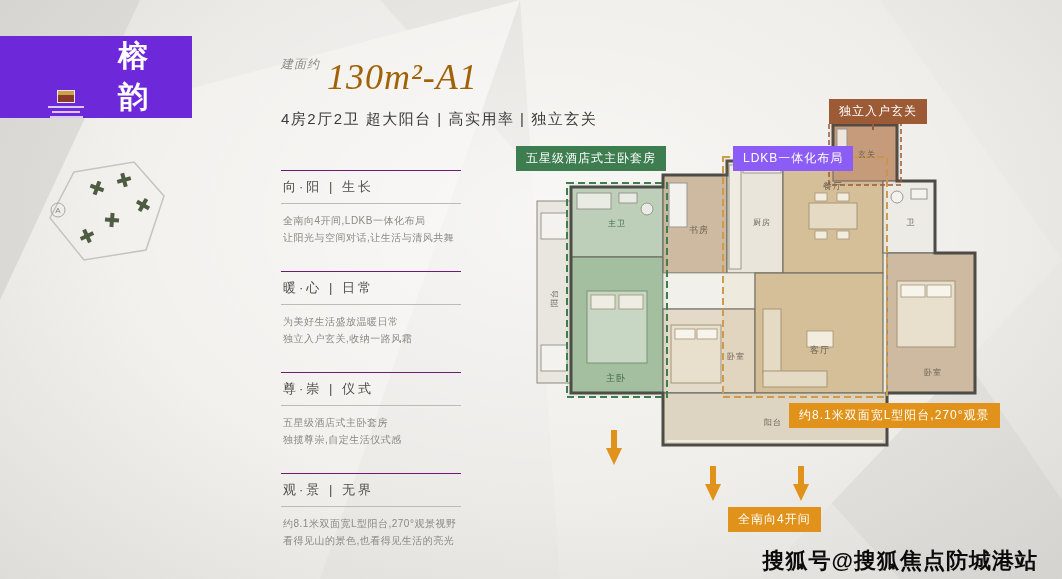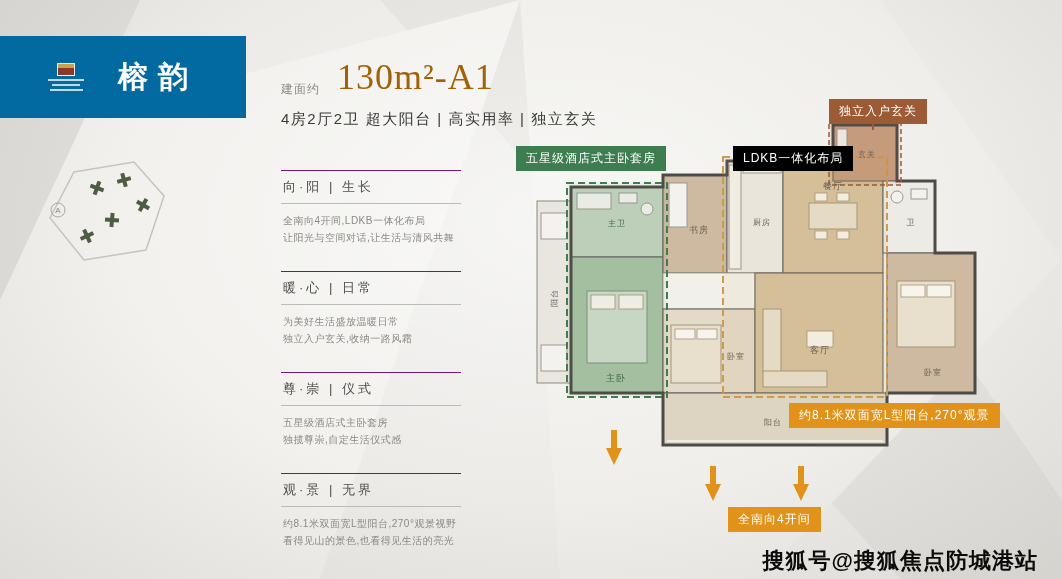--- a/index.html
+++ b/index.html
@@ -6,36 +6,36 @@
   body{
     width:1062px;height:579px;position:relative;overflow:hidden;
     background:#ecebe8;
     font-family:"Liberation Sans","DejaVu Sans",sans-serif;
     -webkit-font-smoothing:antialiased;
   }
   .bg{position:absolute;inset:0;z-index:0;}
   .vignette{position:absolute;inset:0;z-index:0;
     background:radial-gradient(ellipse at 52% 38%, rgba(255,255,255,0.55) 0%, rgba(255,255,255,0) 55%, rgba(170,168,162,0.28) 100%);}
   
-  .brand{position:absolute;left:0;top:36px;width:246px;height:82px;background:#0369a1;
-    display:flex;align-items:center;z-index:2;}
+  .brand{position:absolute;left:0;top:36px;width:192px;height:82px;background:#6d28d9;
+    display:flex;align-items:flex-end;z-index:2;}
   .emblem{display:flex;flex-direction:column;align-items:center;gap:3px;margin-left:48px;}
   .emblem-flag{width:16px;height:11px;border:1px solid rgba(255,255,255,0.85);
     background:linear-gradient(180deg,#c9a24a 0 40%,#8a3a2a 40% 100%);}
   .emblem-line{height:2px;background:rgba(255,255,255,0.75);}
   .el1{width:36px}.el2{width:28px}.el3{width:33px}
   .brand-name{margin-left:34px;color:#ffffff;font-size:30px;font-weight:700;
     letter-spacing:10px;font-family:"Liberation Serif","DejaVu Serif",serif;}
   
   .compass{position:absolute;left:42px;top:158px;z-index:1;}
   .compass-ic{fill:#4e5c42;}
   .compass-txt{font-size:8px;fill:#8a8880;}
   
   .title-block{position:absolute;left:281px;top:56px;z-index:2;}
-  .title-row{display:flex;align-items:flex-end;gap:17px;}
+  .title-row{display:flex;align-items:flex-start;gap:7px;font-style:italic;}
   .title-prefix{font-size:12px;color:#8c8b87;letter-spacing:1px;}
   .title-main{font-size:36px;color:#a16207;font-family:"Liberation Serif","DejaVu Serif",serif;letter-spacing:1px;}
   .title-sub{margin-top:12px;font-size:15px;color:#3b3b39;letter-spacing:1.5px;}
   
   .features{position:absolute;left:281px;top:170px;width:180px;z-index:2;}
   .feat{margin-bottom:13px;}
   .feat-head{border-top:1px solid #701a75;border-bottom:1px solid #bdbbb6;
     padding:7px 2px;font-size:13px;color:#4e4e4a;letter-spacing:3px;}
   .feat-body{padding:9px 2px 12px;font-size:10px;color:#8b8a85;line-height:1.65;letter-spacing:0.5px;}
   
@@ -59,21 +59,21 @@
   .zone-green{fill:rgba(80,140,90,0.06);stroke:#3f7d4a;stroke-width:2;stroke-dasharray:7 4;}
   .zone-orange{fill:rgba(210,160,90,0.08);stroke:#cf9a4a;stroke-width:2;stroke-dasharray:7 4;}
   .zone-brown{fill:rgba(160,90,50,0.08);stroke:#a05a32;stroke-width:1.5;stroke-dasharray:5 3;}
   .rlabel{font-size:9px;fill:#6b6154;letter-spacing:1px;text-anchor:middle;}
   .rlabel-g{fill:#3f6b49;}
   .rlabel-sm{font-size:8px;}
   
   .badge{position:absolute;color:#fff;font-size:12px;padding:4px 10px;letter-spacing:1px;
     z-index:3;white-space:nowrap;}
   .badge-master{left:516px;top:146px;background:#3e7d4f;}
-  .badge-ldkb{left:733px;top:146px;background:#000000;}
+  .badge-ldkb{left:733px;top:146px;background:#8b5cf6;}
   .badge-entry{left:829px;top:99px;background:#9c5a35;}
   .badge-balcony{left:789px;top:403px;background:#e0921a;}
   .badge-south{left:728px;top:507px;background:#e0921a;}
   .leader{position:absolute;left:872px;top:121px;width:2px;height:9px;background:#9c5a35;z-index:3;}
   
   .arrow{position:absolute;z-index:3;}
   .ar1{left:605px;top:430px;}
   .ar2{left:704px;top:466px;}
   .ar3{left:792px;top:466px;}
   

